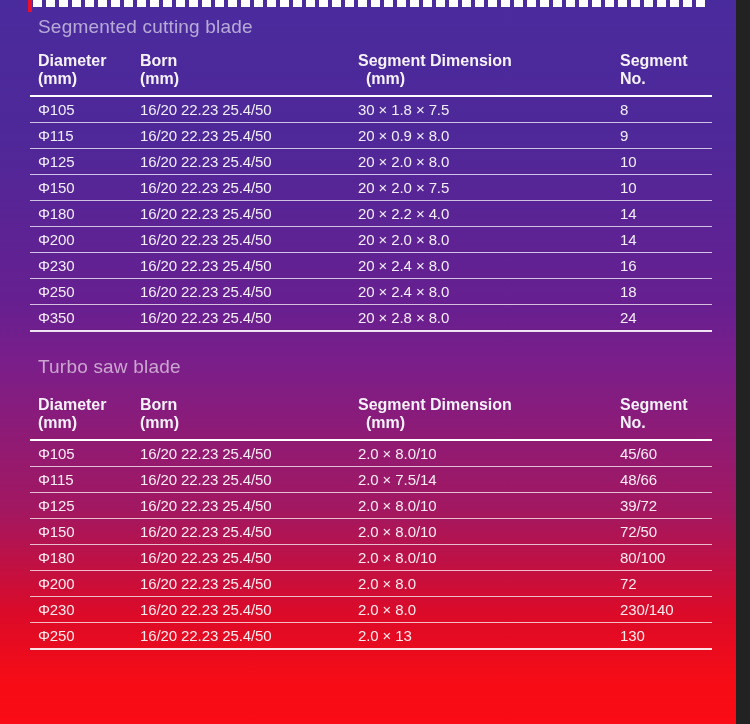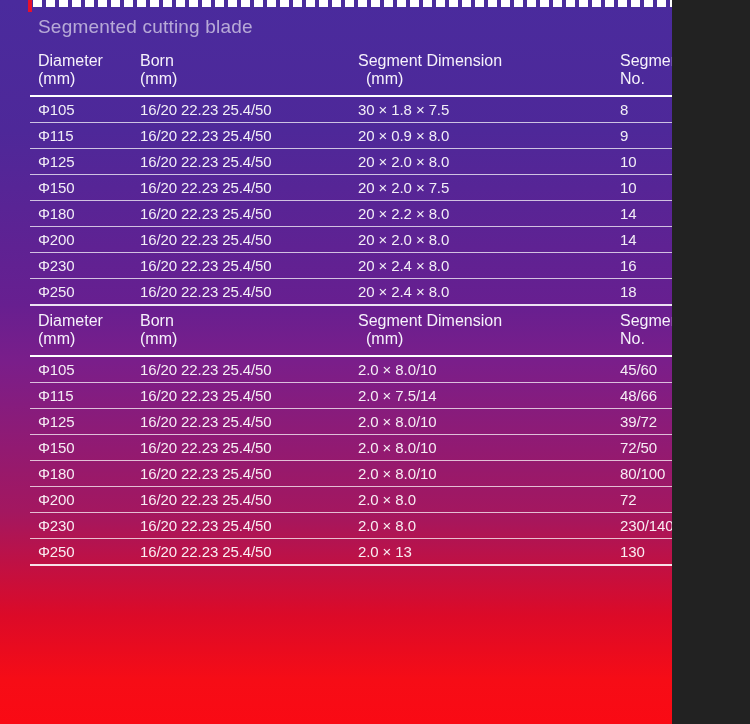--- a/index.html
+++ b/index.html
@@ -1,18 +1,18 @@
 <!DOCTYPE html>
 <html><head>
 <meta charset="utf-8">
 <style>
   html, body { margin: 0; padding: 0; background: #222; }
   .poster {
     position: relative;
-    width: 672px;
+    width: 736px;
     height: 724px;
     overflow: hidden;
     font-family: "Liberation Sans", "DejaVu Sans", sans-serif;
     background: linear-gradient(180deg,
       #4a2b9d 0%,
       #4e2899 18%,
       #671f90 42%,
       #7a1e8a 50%,
       #a4175f 71%,
       #dc0a28 85%,
@@ -58,21 +58,21 @@
   th {
     text-align: left;
     vertical-align: bottom;
     font-weight: 400;
     font-size: 16px;
     line-height: 18px;
     color: #f6f2fb;
     padding: 6px 0 7px 0;
     border-bottom: 2px solid #ffffff;
   }
-  th .hline { display: block; }
+  th .hline { display: block; font-weight: bold; }
   th .hline.indent { padding-left: 8px; }
   th.first, td.first { padding-left: 8px; }
   td {
     height: 25px;
     font-size: 15px;
     line-height: 25px;
     color: rgba(255,255,255,0.92);
     letter-spacing: -0.1px;
     border-top: 1px solid rgba(255,255,255,0.72);
     padding: 0;
@@ -138,46 +138,53 @@
           </tr>
           <tr>
             <td class="first">Φ150</td>
             <td>16/20 22.23 25.4/50</td>
             <td>20 × 2.0 × 7.5</td>
             <td>10</td>
           </tr>
           <tr>
             <td class="first">Φ180</td>
             <td>16/20 22.23 25.4/50</td>
-            <td>20 × 2.2 × 8.0</td>
+            <td>20 × 2.2 × 4.0</td>
             <td>14</td>
           </tr>
           <tr>
             <td class="first">Φ200</td>
             <td>16/20 22.23 25.4/50</td>
             <td>20 × 2.0 × 8.0</td>
             <td>14</td>
           </tr>
           <tr>
             <td class="first">Φ230</td>
             <td>16/20 22.23 25.4/50</td>
             <td>20 × 2.4 × 8.0</td>
             <td>16</td>
           </tr>
           <tr>
             <td class="first">Φ250</td>
             <td>16/20 22.23 25.4/50</td>
             <td>20 × 2.4 × 8.0</td>
             <td>18</td>
+          </tr>
+          <tr>
+            <td class="first">Φ350</td>
+            <td>16/20 22.23 25.4/50</td>
+            <td>20 × 2.8 × 8.0</td>
+            <td>24</td>
           </tr>
         </tbody>
     </table>
   </section>
 
   <section class="sec-2">
+    <h2 class="tbl-title">Turbo saw blade</h2>
     <table class="spec">
       <colgroup>
           <col class="c1">
           <col class="c2">
           <col class="c3">
           <col class="c4">
         </colgroup>
       <thead>
         <tr>
           <th class="first">

